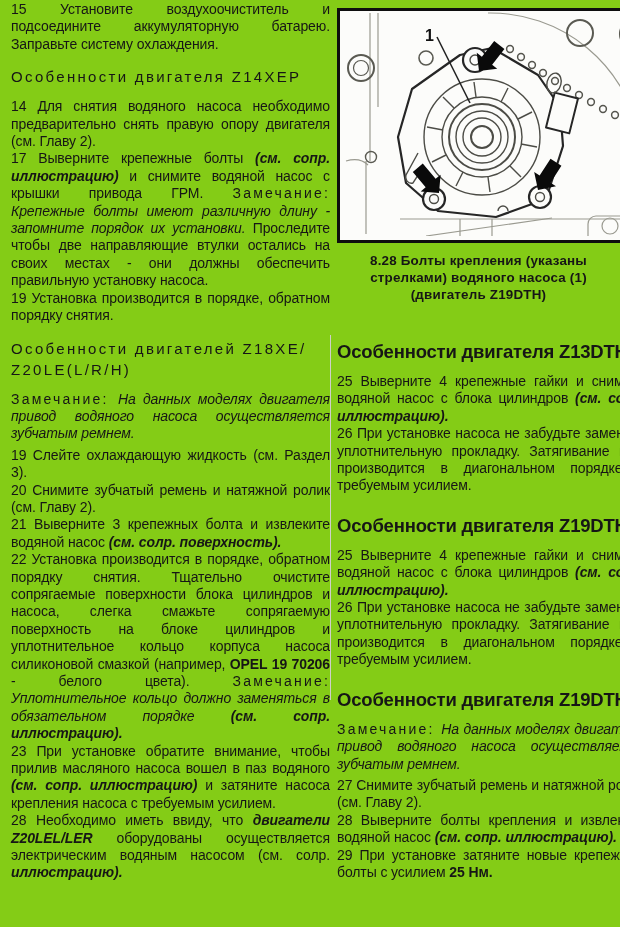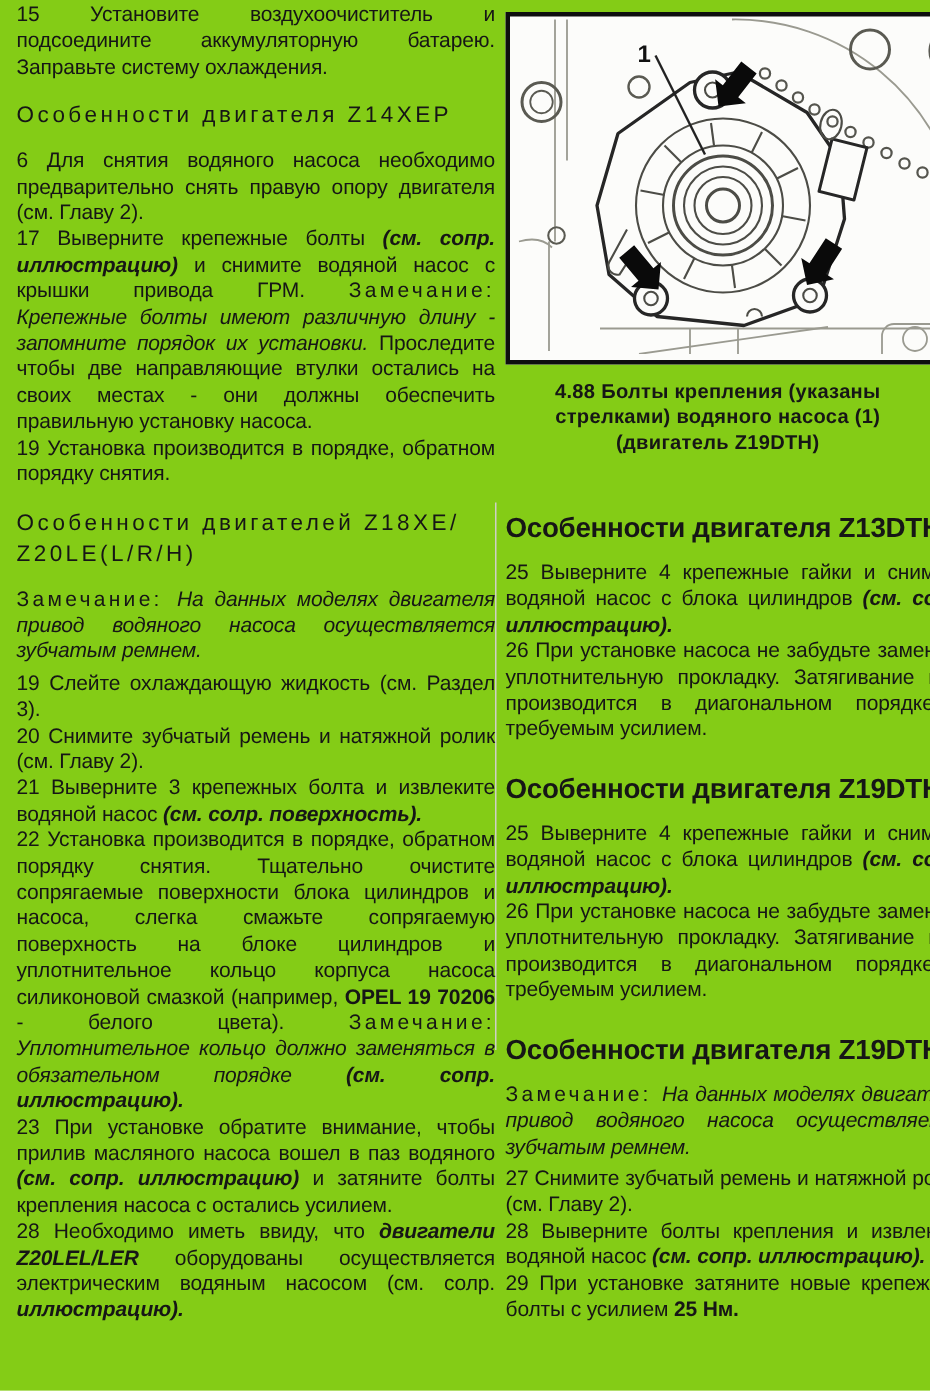--- a/index.html
+++ b/index.html
@@ -54,31 +54,31 @@
 </head>
 <body>
 
 <div class="page">
 
   <div class="col-divider"></div>
 
   <div class="col col-left">
     <p class="p mb"><span>15 Установите воздухоочиститель и подсоедините аккумуляторную батарею. Заправьте систему охлаждения.</span></p>
     <h2 class="h-spaced">Особенности двигателя Z14XEP</h2>
-    <p class="p"><span>6 Для снятия водяного насоса необходимо предварительно снять правую опору двигателя (см. Главу 2).</span></p>
+    <p class="p"><span>14 Для снятия водяного насоса необходимо предварительно снять правую опору двигателя (см. Главу 2).</span></p>
     <p class="p"><span>17 Выверните крепежные болты </span><span class="b i">(см. сопр. иллюстрацию)</span><span> и снимите водяной насос с крышки привода ГРМ. </span><span class="sp">Замечание:</span><span class="i"> Крепежные болты имеют различную длину - запомните порядок их установки.</span><span> Проследите чтобы две направляющие втулки остались на своих местах - они должны обеспечить правильную установку насоса.</span></p>
     <p class="p"><span>19 Установка производится в порядке, обратном порядку снятия.</span></p>
     <h2 class="h-spaced">Особенности двигателей Z18XE/
 Z20LE(L/R/H)</h2>
     <p class="p note"><span class="sp">Замечание: </span><span class="i">На данных моделях двигателя привод водяного насоса осуществляется зубчатым ремнем.</span></p>
     <p class="p"><span>19 Слейте охлаждающую жидкость (см. Раздел 3).</span></p>
     <p class="p"><span>20 Снимите зубчатый ремень и натяжной ролик (см. Главу 2).</span></p>
     <p class="p"><span>21 Выверните 3 крепежных болта и извлеките водяной насос </span><span class="b i">(см. солр. поверхность).</span></p>
     <p class="p"><span>22 Установка производится в порядке, обратном порядку снятия. Тщательно очистите сопрягаемые поверхности блока цилиндров и насоса, слегка смажьте сопрягаемую поверхность на блоке цилиндров и уплотнительное кольцо корпуса насоса силиконовой смазкой (например, </span><span class="b">OPEL 19 70206</span><span> - белого цвета). </span><span class="sp">Замечание:</span><span class="i"> Уплотнительное кольцо должно заменяться в обязательном порядке </span><span class="b i">(см. сопр. иллюстрацию).</span></p>
-    <p class="p"><span>23 При установке обратите внимание, чтобы прилив масляного насоса вошел в паз водяного </span><span class="b i">(см. сопр. иллюстрацию)</span><span> и затяните болты крепления насоса с остались усилием.</span></p>
+    <p class="p"><span>23 При установке обратите внимание, чтобы прилив масляного насоса вошел в паз водяного </span><span class="b i">(см. сопр. иллюстрацию)</span><span> и затяните насоса крепления насоса с требуемым усилием.</span></p>
     <p class="p"><span>28 Необходимо иметь ввиду, что </span><span class="b i">двигатели Z20LEL/LER</span><span> оборудованы осуществляется электрическим водяным насосом (см. солр. </span><span class="b i">иллюстрацию).</span></p>
   </div>
 
   <div class="col col-right">
 
     <figure class="figure-box">
       <svg width="310" height="225" viewBox="0 0 310 225">
 
         <g stroke="#9a9a90" stroke-width="1.2" fill="none">
           <path d="M30,2 V150"></path>
@@ -152,21 +152,21 @@
           <path transform="translate(139,60) rotate(38)" d="M0,0 L-13,-13 L-6.5,-13 L-6.5,-33 L6.5,-33 L6.5,-13 L13,-13 Z"></path>
           <path transform="translate(99,182) rotate(-40)" d="M0,0 L-13,-13 L-6.5,-13 L-6.5,-33 L6.5,-33 L6.5,-13 L13,-13 Z"></path>
           <path transform="translate(198,179) rotate(33)" d="M0,0 L-13,-13 L-6.5,-13 L-6.5,-33 L6.5,-33 L6.5,-13 L13,-13 Z"></path>
         </g>
 
         <line x1="97" y1="26" x2="130" y2="92" stroke="#222" stroke-width="1.6"></line>
         <text x="85" y="30" font-size="16" font-weight="bold" fill="#111" font-family="Liberation Sans, sans-serif">1</text>
       </svg>
     </figure>
 
-    <div class="fig-caption">4.88 Болты крепления (указаны
+    <div class="fig-caption">8.28 Болты крепления (указаны
 стрелками) водяного насоса (1)
 (двигатель Z19DTH)</div>
 
     <h2 class="h-large first">Особенности двигателя Z13DTH</h2>
     <p class="p"><span>25 Выверните 4 крепежные гайки и снимите водяной насос с блока цилиндров </span><span class="b i">(см. сопр. иллюстрацию).</span></p>
     <p class="p"><span>26 При установке насоса не забудьте заменить уплотнительную прокладку. Затягивание гаек производится в диагональном порядке с требуемым усилием.</span></p>
 
     <h2 class="h-large">Особенности двигателя Z19DTH</h2>
     <p class="p"><span>25 Выверните 4 крепежные гайки и снимите водяной насос с блока цилиндров </span><span class="b i">(см. сопр. иллюстрацию).</span></p>
     <p class="p"><span>26 При установке насоса не забудьте заменить уплотнительную прокладку. Затягивание гаек производится в диагональном порядке с требуемым усилием.</span></p>

